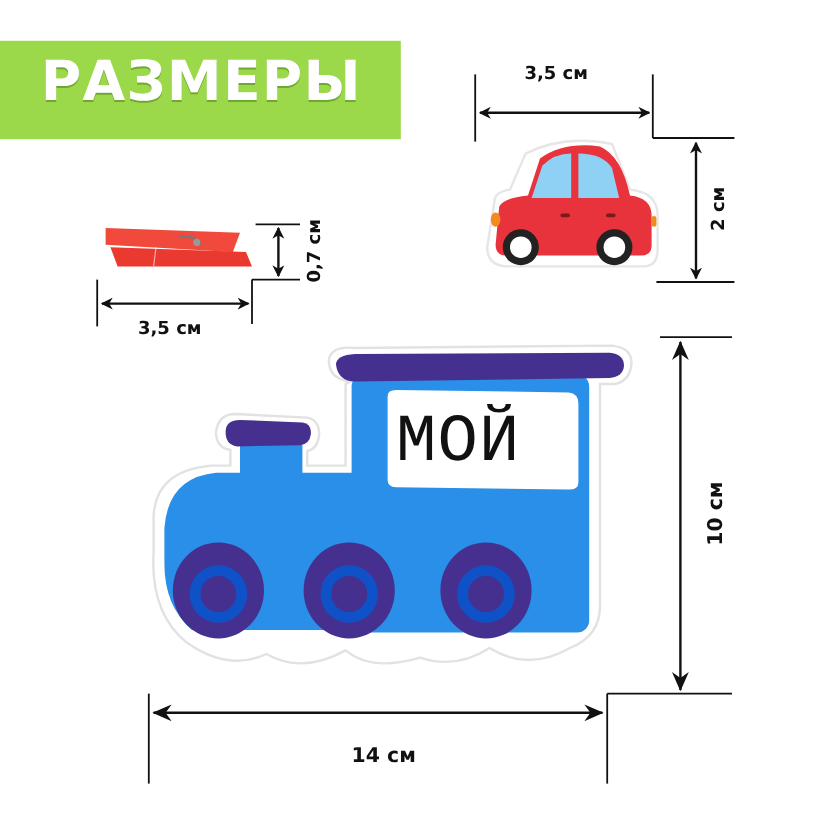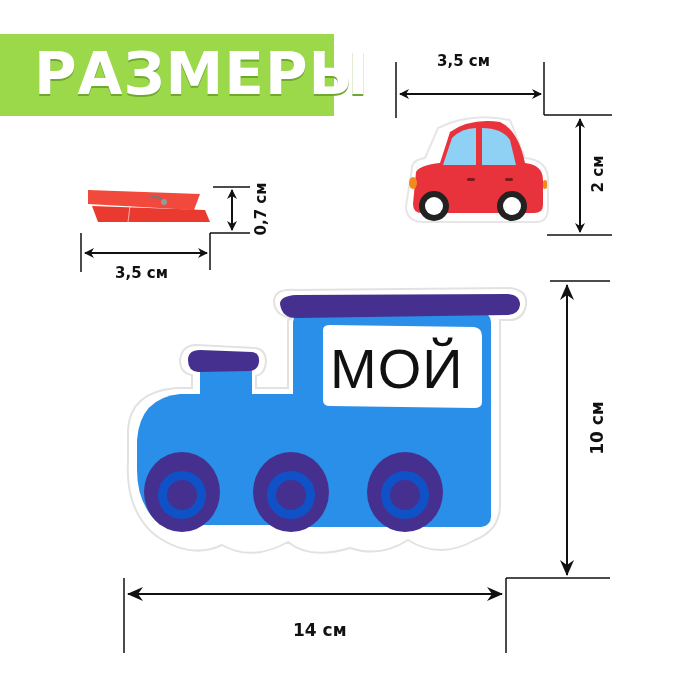--- a/index.html
+++ b/index.html
@@ -1,25 +1,25 @@
 <!DOCTYPE html>
 <html><head>
 <meta charset="utf-8">
 <style>
   html, body { margin:0; padding:0; }
   body { width:700px; height:700px; background:#ffffff; position:relative; overflow:hidden;
          font-family:"DejaVu Sans", sans-serif; }
   .banner { position:absolute; left:0; top:34px; width:334px; height:82px; background:#9bd84a; }
-  .banner-text { position:absolute; left:34px; top:40px; font-size:58px; font-weight:bold; color:#ffffff;
+  .banner-text { position:absolute; left:34px; top:40px; font-size:46px; font-weight:bold; color:#ffffff;
                  letter-spacing:1px; text-shadow:0 2px 0 #6fa82f; font-family:"DejaVu Sans", sans-serif; }
   .lbl { position:absolute; font-weight:bold; font-size:15px; color:#111; font-family:"DejaVu Sans", sans-serif; white-space:nowrap; }
   .lbl.big { font-size:17px; }
   .vert { transform:rotate(-90deg); transform-origin:center center; }
   svg { position:absolute; left:0; top:0; }
-  .moi { position:absolute; left:330px; top:336px; font-size:56px; color:#111; font-family:Liberation Sans, sans-serif; letter-spacing:1px; }
+  .moi { position:absolute; left:330px; top:336px; font-size:56px; color:#111; font-family:Liberation Mono, monospace; letter-spacing:1px; }
 </style>
 </head>
 <body>
 
 <div class="banner"></div>
 <div class="banner-text">РАЗМЕРЫ</div>
 
 <svg width="700" height="700" viewBox="0 0 700 700">
   <defs>
     <marker id="ah" markerWidth="10" markerHeight="10" refX="9" refY="5" orient="auto-start-reverse" markerUnits="userSpaceOnUse">

